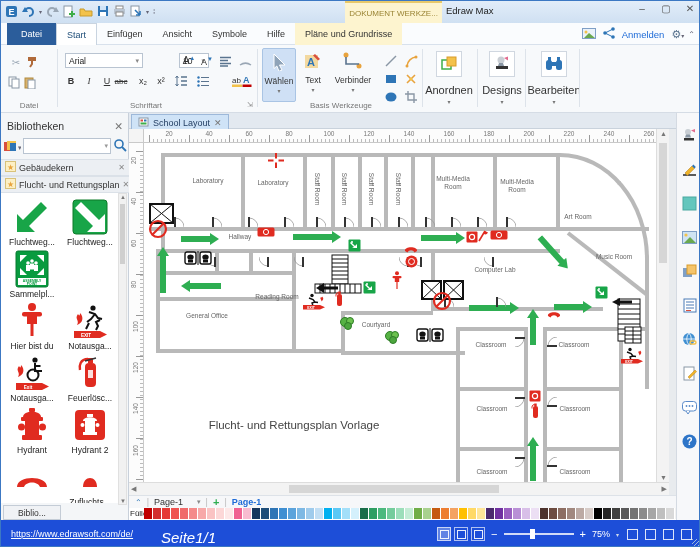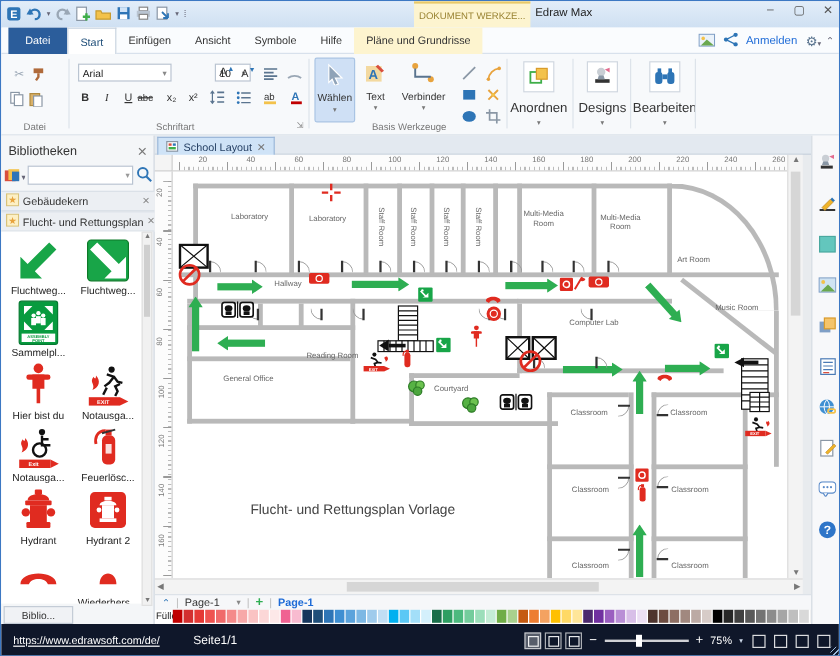--- a/index.html
+++ b/index.html
@@ -92,23 +92,23 @@
   .pagebar .pgtab{color:#1e6bd7;font-weight:bold;}
   .pagebar .vsep{color:#bbb;}
   .palrow{position:absolute;left:0;top:395px;width:547px;height:12px;background:#fff;overflow:hidden;}
   .fuell{position:absolute;left:1px;top:1px;font-size:8px;color:#222;}
   .swatches{position:absolute;left:15px;top:0;height:12px;display:flex;}
   .sw{width:8px;height:11px;margin-right:1px;flex:none;}
   
   .rtools{position:absolute;left:675px;top:0;width:25px;height:407px;background:#f7f8fa;border-left:1px solid #d4dae2;box-sizing:border-box;}
   .rtool{position:absolute;left:4px;width:17px;height:17px;display:flex;align-items:center;justify-content:center;}
   
-  .statusbar{position:absolute;left:0;top:519px;width:700px;height:28px;background:#0f172a;color:#fff;}
+  .statusbar{position:absolute;left:0;top:519px;width:700px;height:28px;background:#1d4ed8;color:#fff;}
   .sb-url{position:absolute;left:10px;top:9px;font-size:9px;color:#fff;text-decoration:underline;}
-  .sb-page{position:absolute;left:160px;top:9px;font-size:10px;color:#fff;}
+  .sb-page{position:absolute;left:160px;top:9px;font-size:15px;color:#fff;font-style:italic;}
   .sb-right{position:absolute;right:8px;top:5px;display:flex;align-items:center;gap:6px;height:18px;}
   .vmic{width:14px;height:14px;border:1px solid rgba(255,255,255,.65);box-sizing:border-box;display:flex;align-items:center;justify-content:center;font-size:7px;}
   .vmic.sel{background:rgba(255,255,255,.3);}
   .slider{position:relative;width:70px;height:2px;background:rgba(255,255,255,.8);}
   .slider .knob{position:absolute;left:26px;top:-4px;width:5px;height:10px;background:#fff;}
   .zoomtxt{font-size:9px;}
   .grip{position:absolute;right:1px;bottom:1px;width:8px;height:8px;background:repeating-linear-gradient(135deg,#9db8d9 0 1px,transparent 1px 3px);}
 </style>
 </head>
 <body>
@@ -266,21 +266,21 @@
             <path d="M2,1 v10 M0.5,3 L2,1 L3.5,3 M0.5,9 L2,11 L3.5,9" stroke="#5a748f" fill="none"></path>
             <path d="M6,2 h6 M6,6 h6 M6,10 h6" stroke="#5a748f" stroke-width="1.3"></path>
           </svg>
         </span><span class="rowic" style="left: 194px; top: 28px;">
           <svg width="12" height="11" viewBox="0 0 12 11">
             <circle cx="1.5" cy="1.5" r="1.2" fill="#2e75b6"></circle>
             <circle cx="1.5" cy="5.5" r="1.2" fill="#2e75b6"></circle>
             <circle cx="1.5" cy="9.5" r="1.2" fill="#2e75b6"></circle>
             <path d="M4,1.5 h8 M4,5.5 h8 M4,9.5 h8" stroke="#5a748f" stroke-width="1.2"></path>
           </svg>
-        </span><span class="rowic" style="left: 216px; top: 28px;">
+        </span><span class="rowic" style="left: 228px; top: 28px;">
           <svg width="13" height="12" viewBox="0 0 13 12">
             <text x="1" y="8" font-size="8" fill="#333">ab</text>
             <rect x="1" y="9.5" width="10" height="2.5" fill="#f3c24b"></rect>
           </svg>
         </span><span class="rowic" style="left: 238px; top: 28px;">
           <svg width="12" height="12" viewBox="0 0 12 12">
             <text x="2" y="8" font-size="9" font-weight="bold" fill="#2e75b6">A</text>
             <rect x="1.5" y="9.5" width="9" height="2.5" fill="#c00000"></rect>
           </svg>
         </span></span>
@@ -547,21 +547,21 @@
               </svg>
             </div>
             <div class="lb"></div>
           </div>
           <div class="symcell" style="left: 60px; top: 264px;">
             <div class="ic">
               <svg width="38" height="20" viewBox="0 0 38 20">
                 <path d="M12,20 C12,8 26,8 26,20 Z" fill="#e02b20"></path>
               </svg>
             </div>
-            <div class="lb">Wiederhers...</div>
+            <div class="lb">Zufluchts...</div>
           </div>
         </div>
       <div class="sb-scroll">
         <span style="position:absolute;left:1px;top:0;">▲</span>
         <div class="thumb"></div>
         <span style="position:absolute;left:1px;bottom:0;">▼</span>
       </div>
       <div class="sb-tab">Biblio...</div>
     </div>
 

